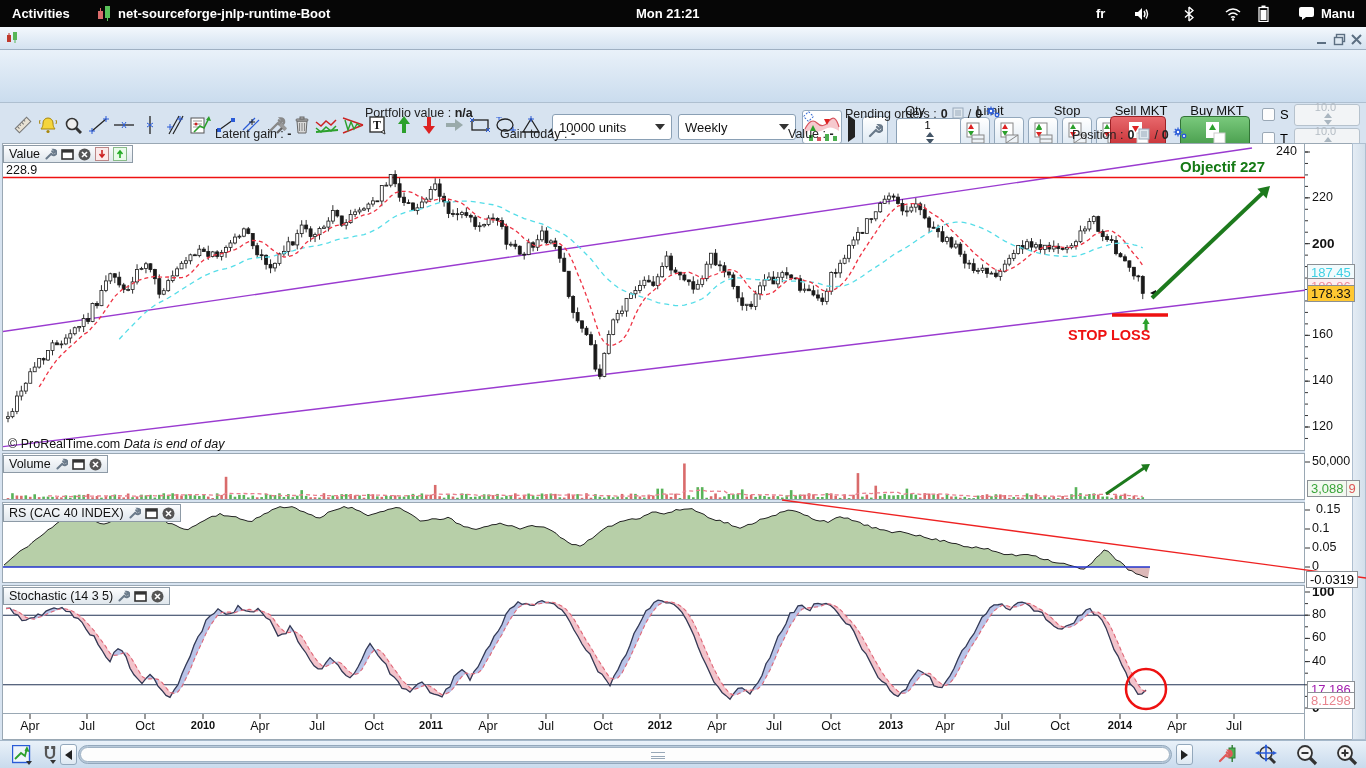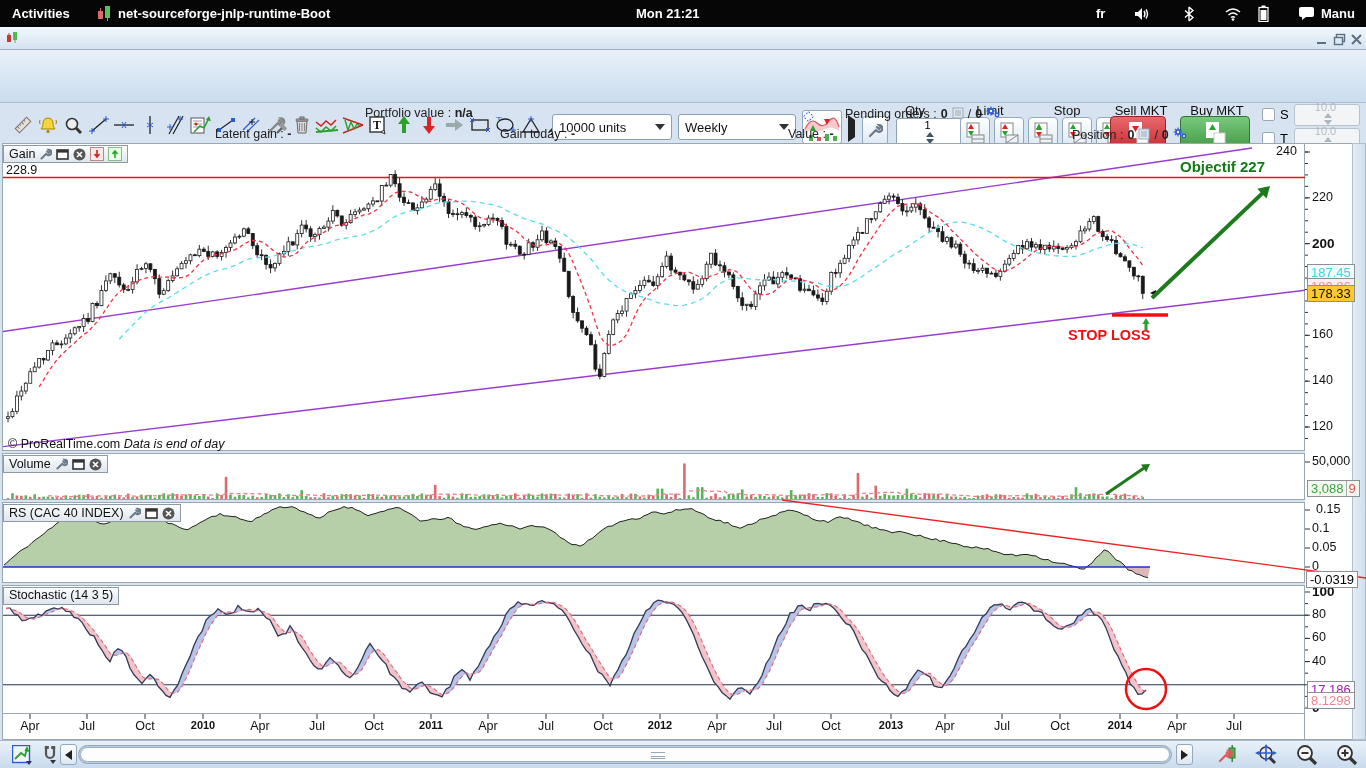--- a/index.html
+++ b/index.html
@@ -1662,21 +1662,21 @@
       <line x1="891" y1="714" x2="891" y2="719" stroke="#333"></line>
       <line x1="945" y1="714" x2="945" y2="719" stroke="#333"></line>
       <line x1="1002" y1="714" x2="1002" y2="719" stroke="#333"></line>
       <line x1="1060" y1="714" x2="1060" y2="719" stroke="#333"></line>
       <line x1="1120" y1="714" x2="1120" y2="719" stroke="#333"></line>
       <line x1="1177" y1="714" x2="1177" y2="719" stroke="#333"></line>
       <line x1="1234" y1="714" x2="1234" y2="719" stroke="#333"></line>
     </svg>
 
   <div class="ptab" style="left:3px;top:145px;">
-    <span>Gain</span>
+    <span>Value</span>
     <svg width="13" height="13" viewBox="0 0 16 16">
         <path d="M3 13 L9 7 M9 7 a3.4 3.4 0 1 0 3-5 l2 2 -2 2 -2-2" stroke="#6a7a8a" stroke-width="2.4" fill="none" stroke-linecap="round"></path>
       </svg>
     <svg width="13" height="13">
         <rect x="1" y="2" width="11" height="9" fill="#fff" stroke="#333" stroke-width="1.6"></rect>
         <rect x="1" y="2" width="11" height="2.6" fill="#333"></rect>
       </svg>
     <svg width="13" height="13">
         <circle cx="6.5" cy="6.5" r="6" fill="#555"></circle>
         <path d="M4 4 L9 9 M9 4 L4 9" stroke="#fff" stroke-width="1.6"></path>
@@ -1711,21 +1711,21 @@
       </svg>
     <svg width="13" height="13">
         <rect x="1" y="2" width="11" height="9" fill="#fff" stroke="#333" stroke-width="1.6"></rect>
         <rect x="1" y="2" width="11" height="2.6" fill="#333"></rect>
       </svg>
     <svg width="13" height="13">
         <circle cx="6.5" cy="6.5" r="6" fill="#555"></circle>
         <path d="M4 4 L9 9 M9 4 L4 9" stroke="#fff" stroke-width="1.6"></path>
       </svg>
   </div>
-  <div class="ptab" style="left:3px;top:587px;flex-direction:column;">
+  <div class="ptab" style="left:3px;top:587px;">
     <span>Stochastic (14 3 5)</span>
     <svg width="13" height="13" viewBox="0 0 16 16">
         <path d="M3 13 L9 7 M9 7 a3.4 3.4 0 1 0 3-5 l2 2 -2 2 -2-2" stroke="#6a7a8a" stroke-width="2.4" fill="none" stroke-linecap="round"></path>
       </svg>
     <svg width="13" height="13">
         <rect x="1" y="2" width="11" height="9" fill="#fff" stroke="#333" stroke-width="1.6"></rect>
         <rect x="1" y="2" width="11" height="2.6" fill="#333"></rect>
       </svg>
     <svg width="13" height="13">
         <circle cx="6.5" cy="6.5" r="6" fill="#555"></circle>

